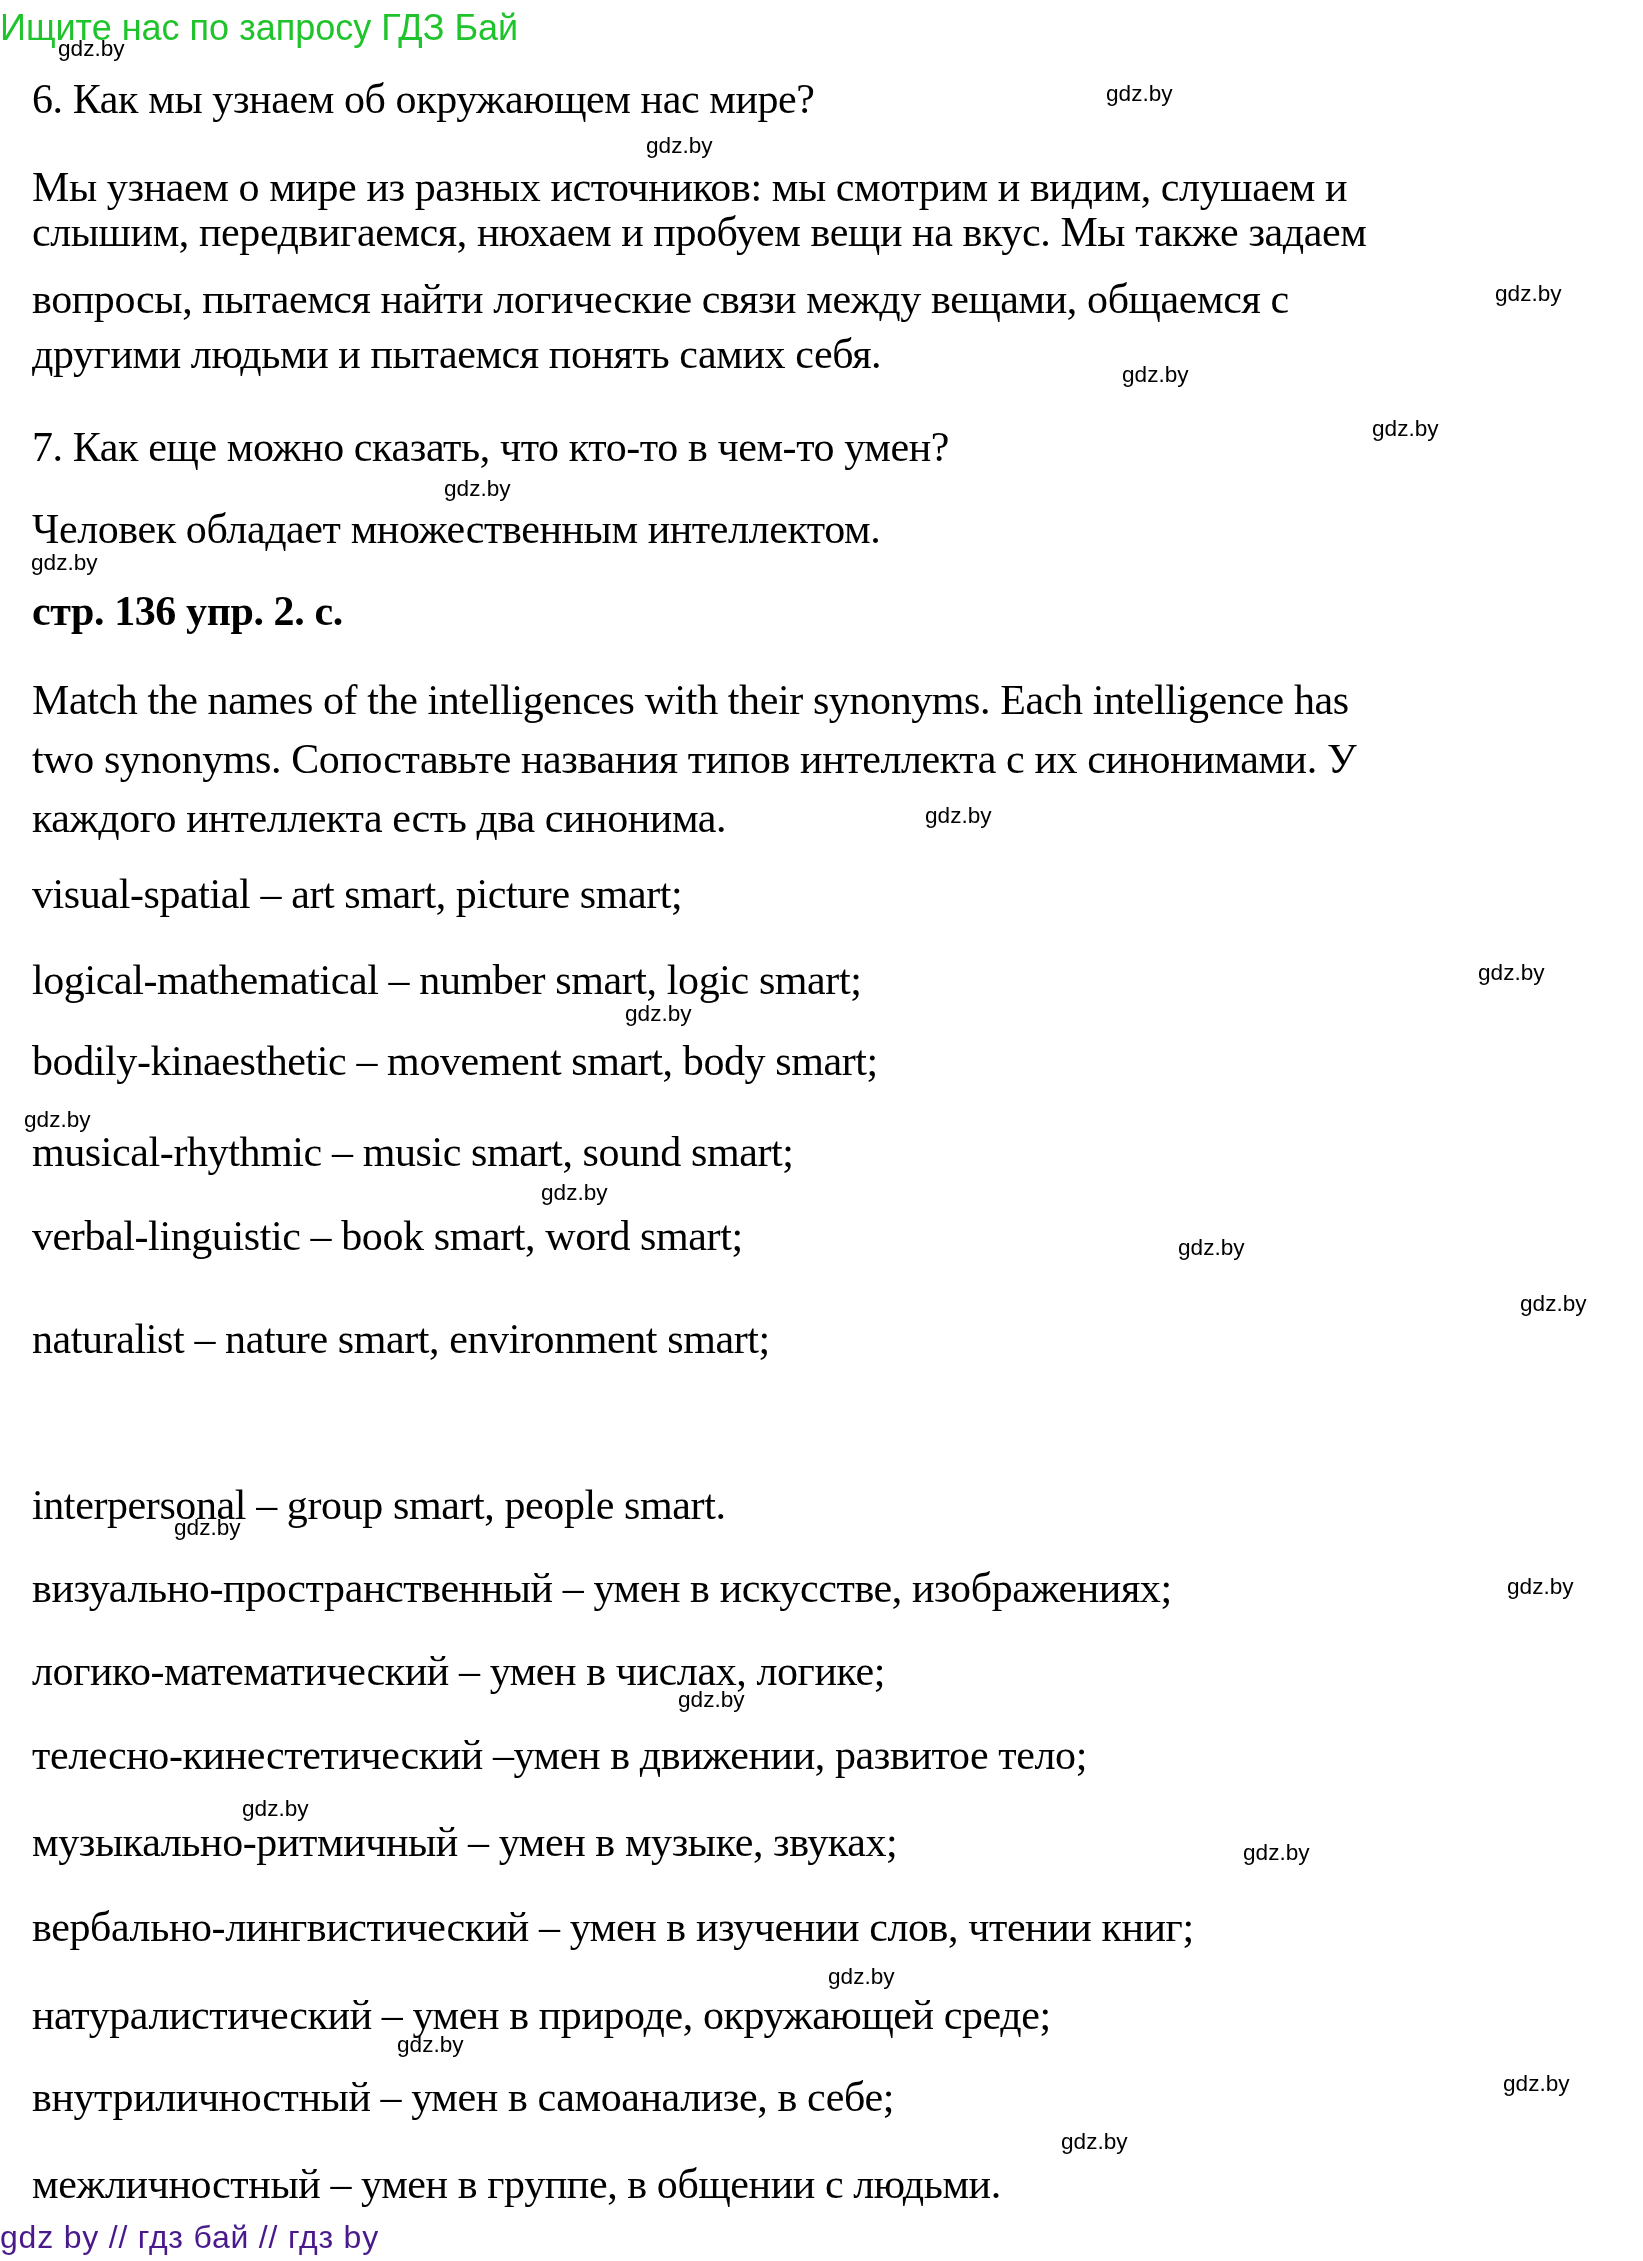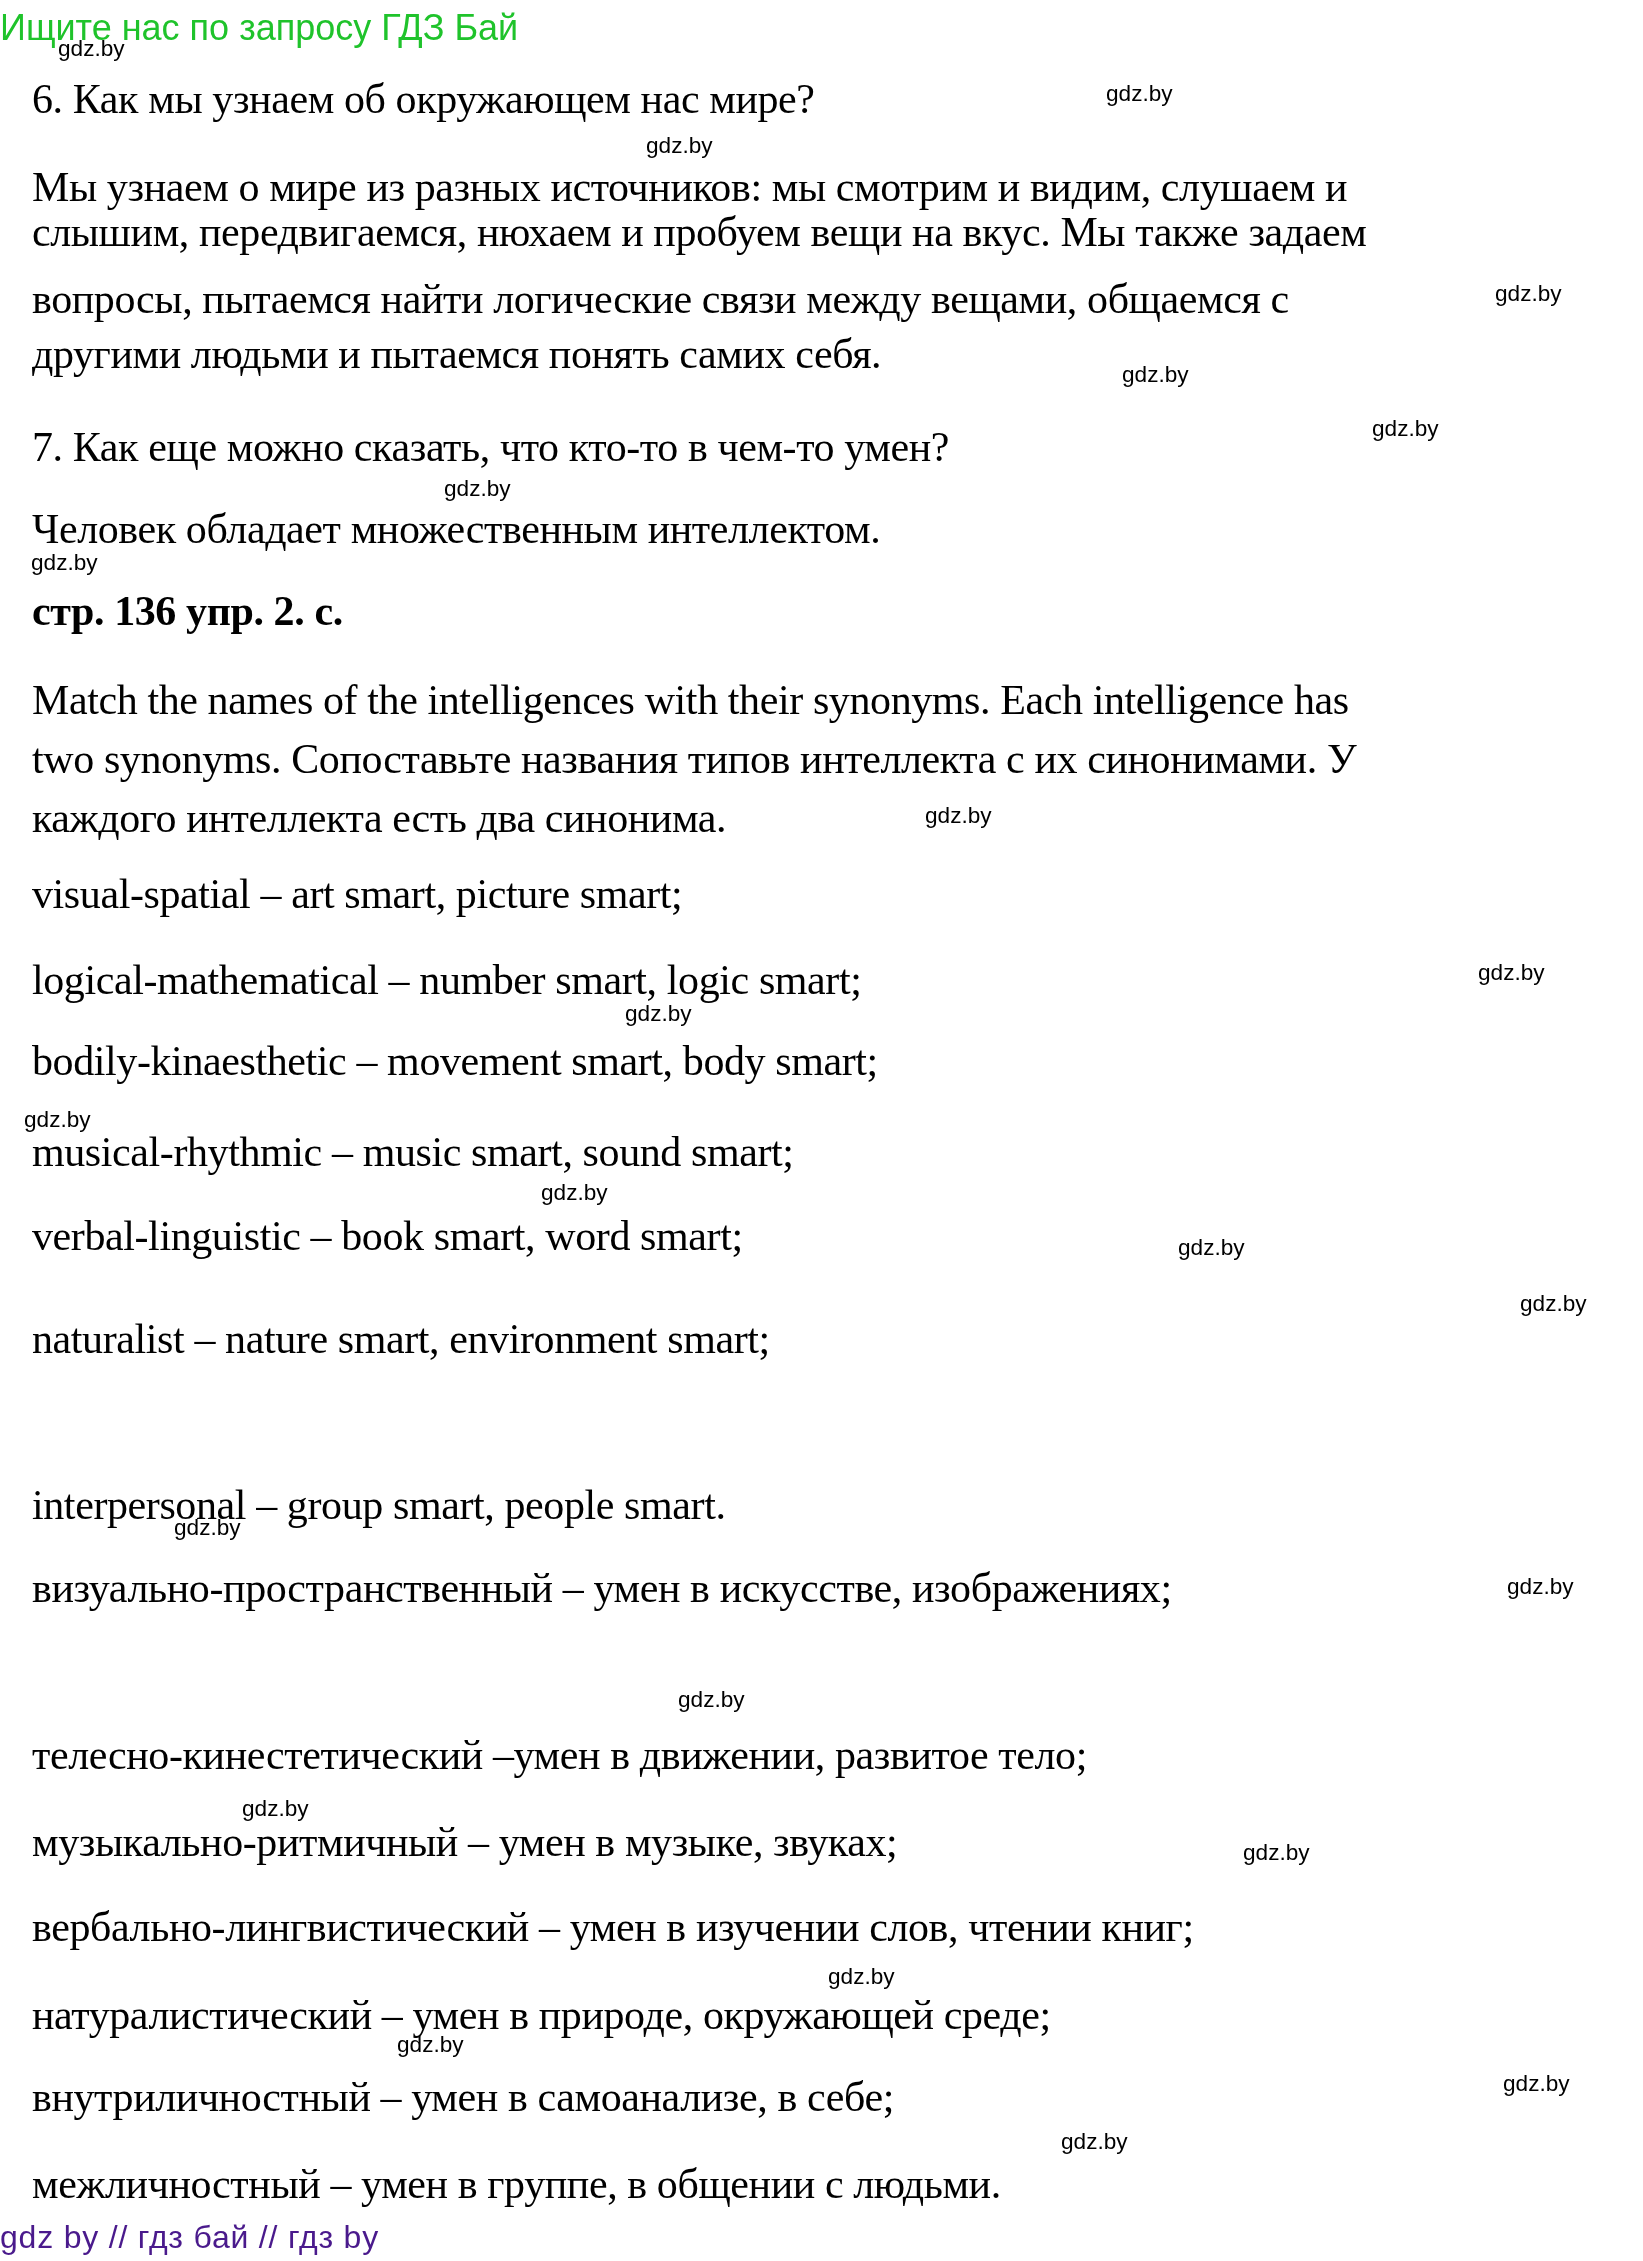--- a/index.html
+++ b/index.html
@@ -103,20 +103,21 @@
 
   <div class="line" style="top:872px">visual-spatial – art smart, picture smart;</div>
   <div class="line" style="top:958px">logical-mathematical – number smart, logic smart;</div>
   <div class="line" style="top:1039px">bodily-kinaesthetic – movement smart, body smart;</div>
   <div class="line" style="top:1130px">musical-rhythmic – music smart, sound smart;</div>
   <div class="line" style="top:1214px">verbal-linguistic – book smart, word smart;</div>
   <div class="line" style="top:1317px">naturalist – nature smart, environment smart;</div>
   <div class="line" style="top:1483px">interpersonal – group smart, people smart.</div>
 
   <div class="line" style="top:1566px">визуально-пространственный – умен в искусстве, изображениях;</div>
+  <div class="line" style="top:1649px">логико-математический – умен в числах, логике;</div>
   <div class="line" style="top:1733px">телесно-кинестетический –умен в движении, развитое тело;</div>
   <div class="line" style="top:1820px">музыкально-ритмичный – умен в музыке, звуках;</div>
   <div class="line" style="top:1905px">вербально-лингвистический – умен в изучении слов, чтении книг;</div>
   <div class="line" style="top:1993px">натуралистический – умен в природе, окружающей среде;</div>
   <div class="line" style="top:2075px">внутриличностный – умен в самоанализе, в себе;</div>
   <div class="line" style="top:2162px">межличностный – умен в группе, в общении с людьми.</div>
 
   <div class="banner footer">gdz by  //  гдз бай  //  гдз by</div>
 
 </div>

